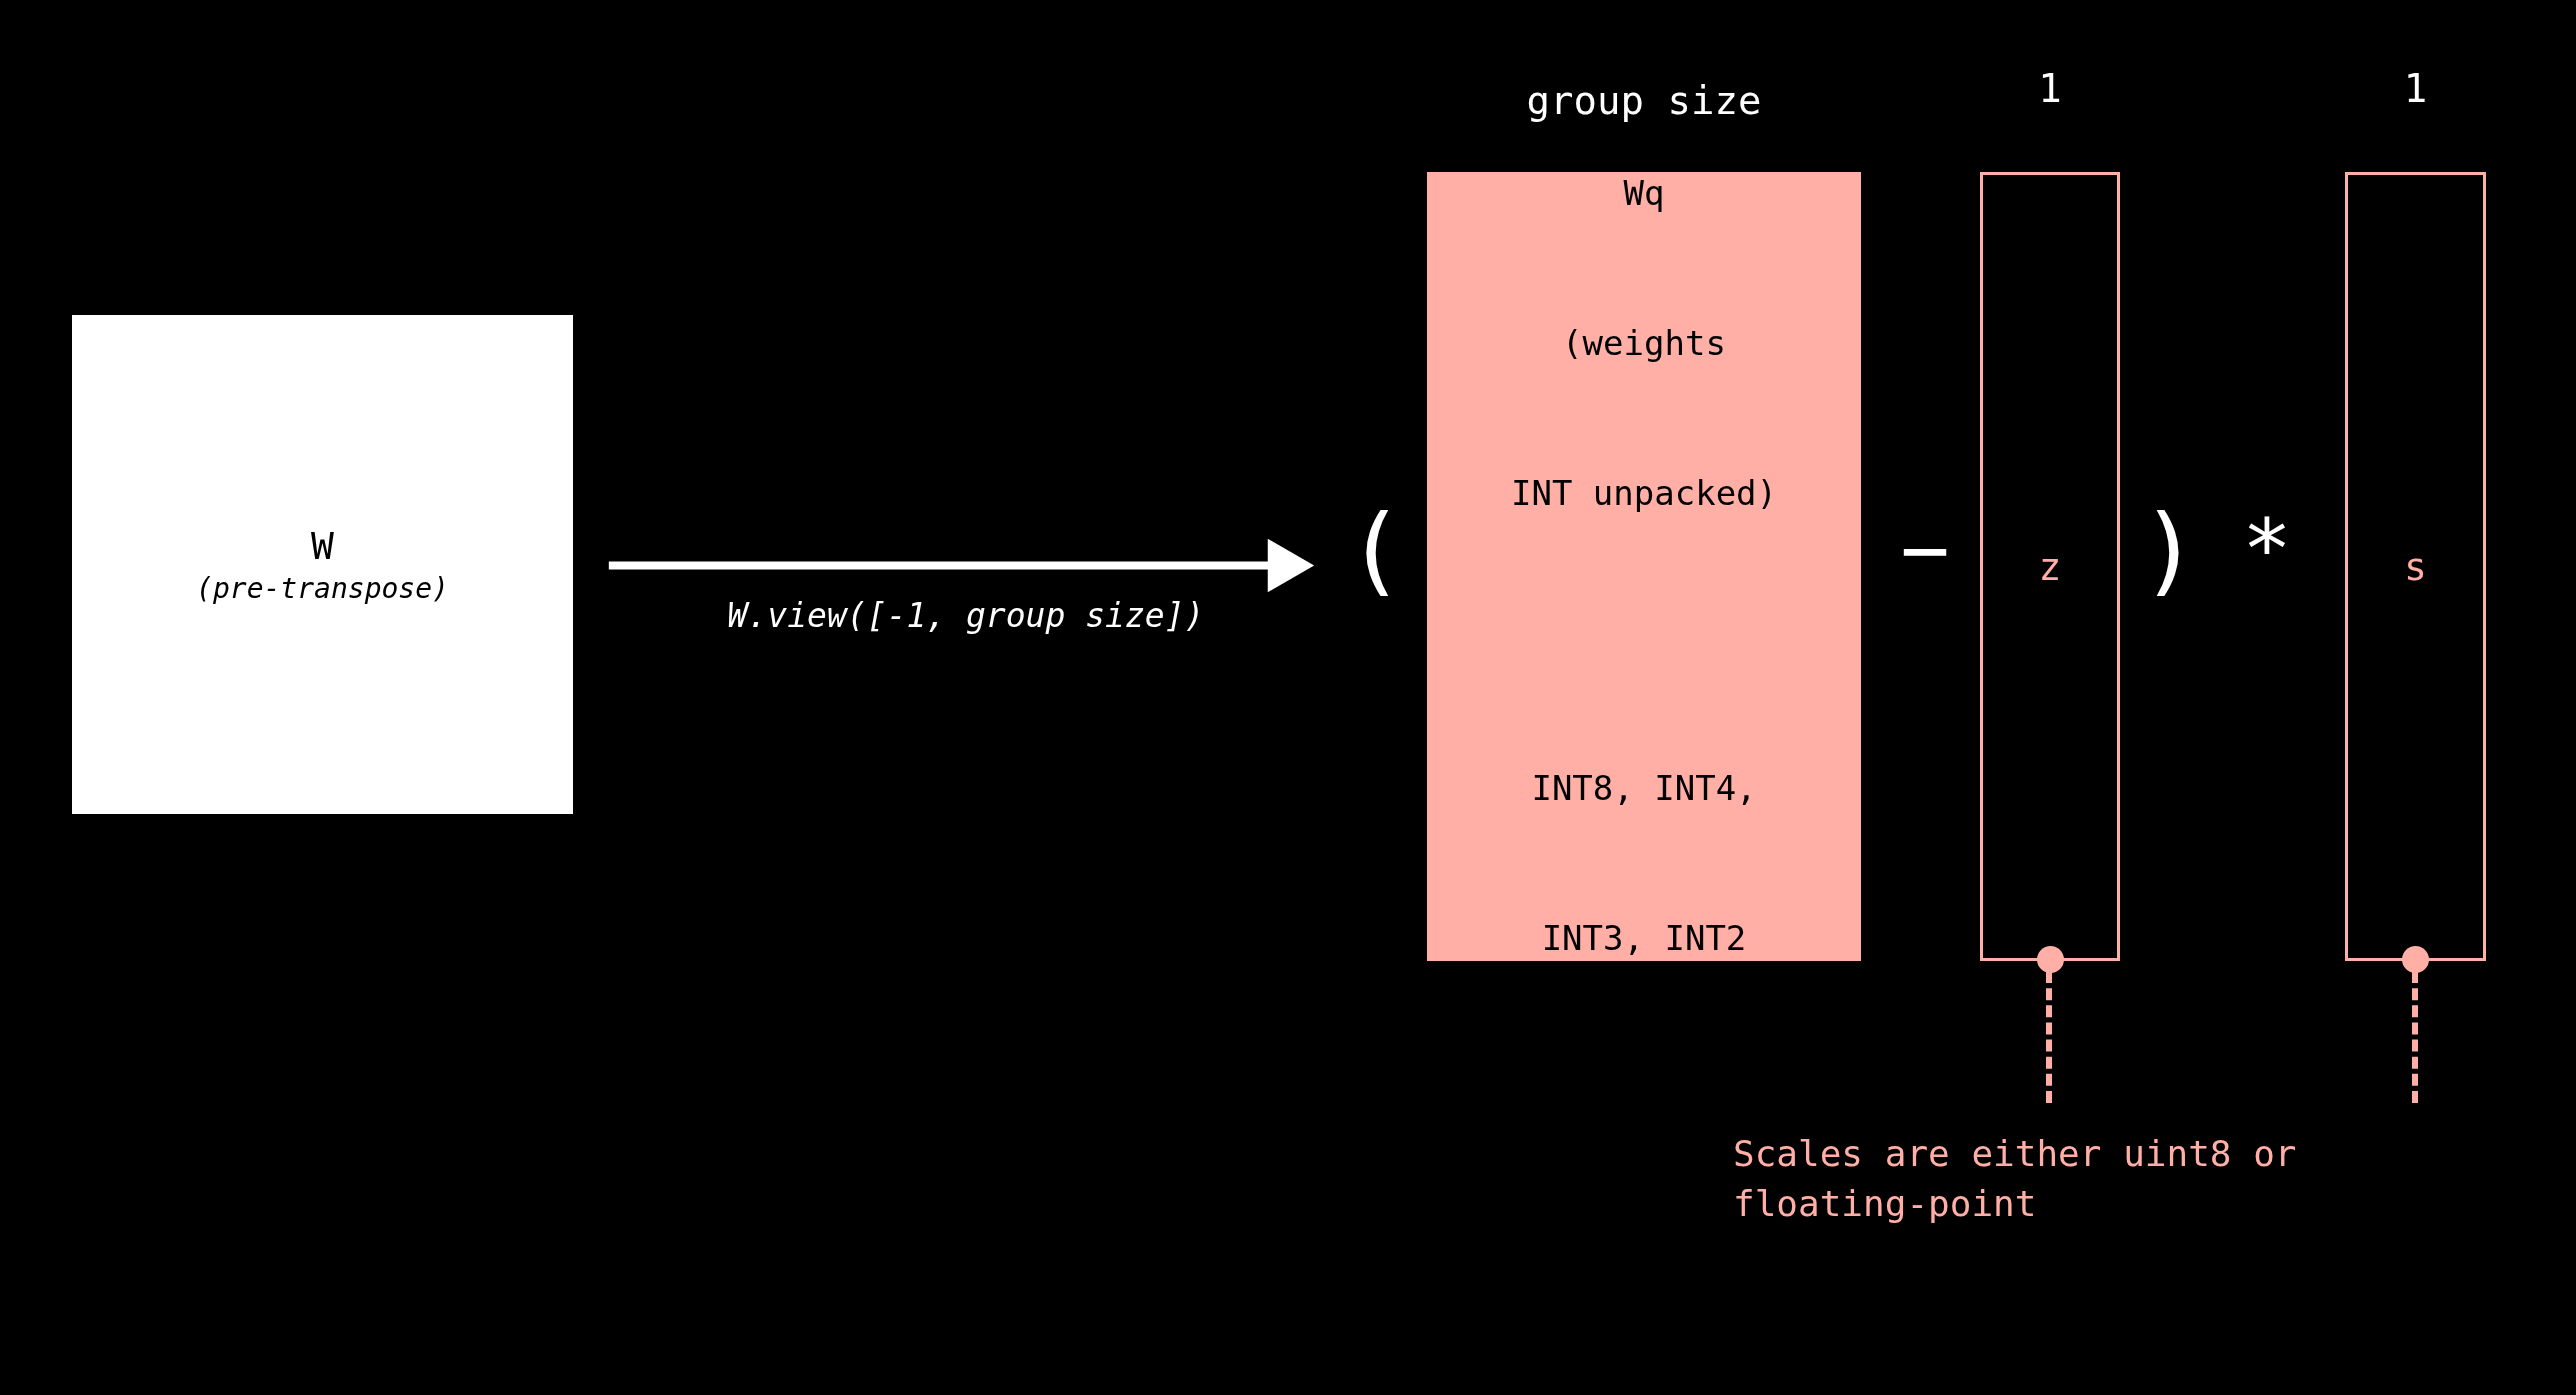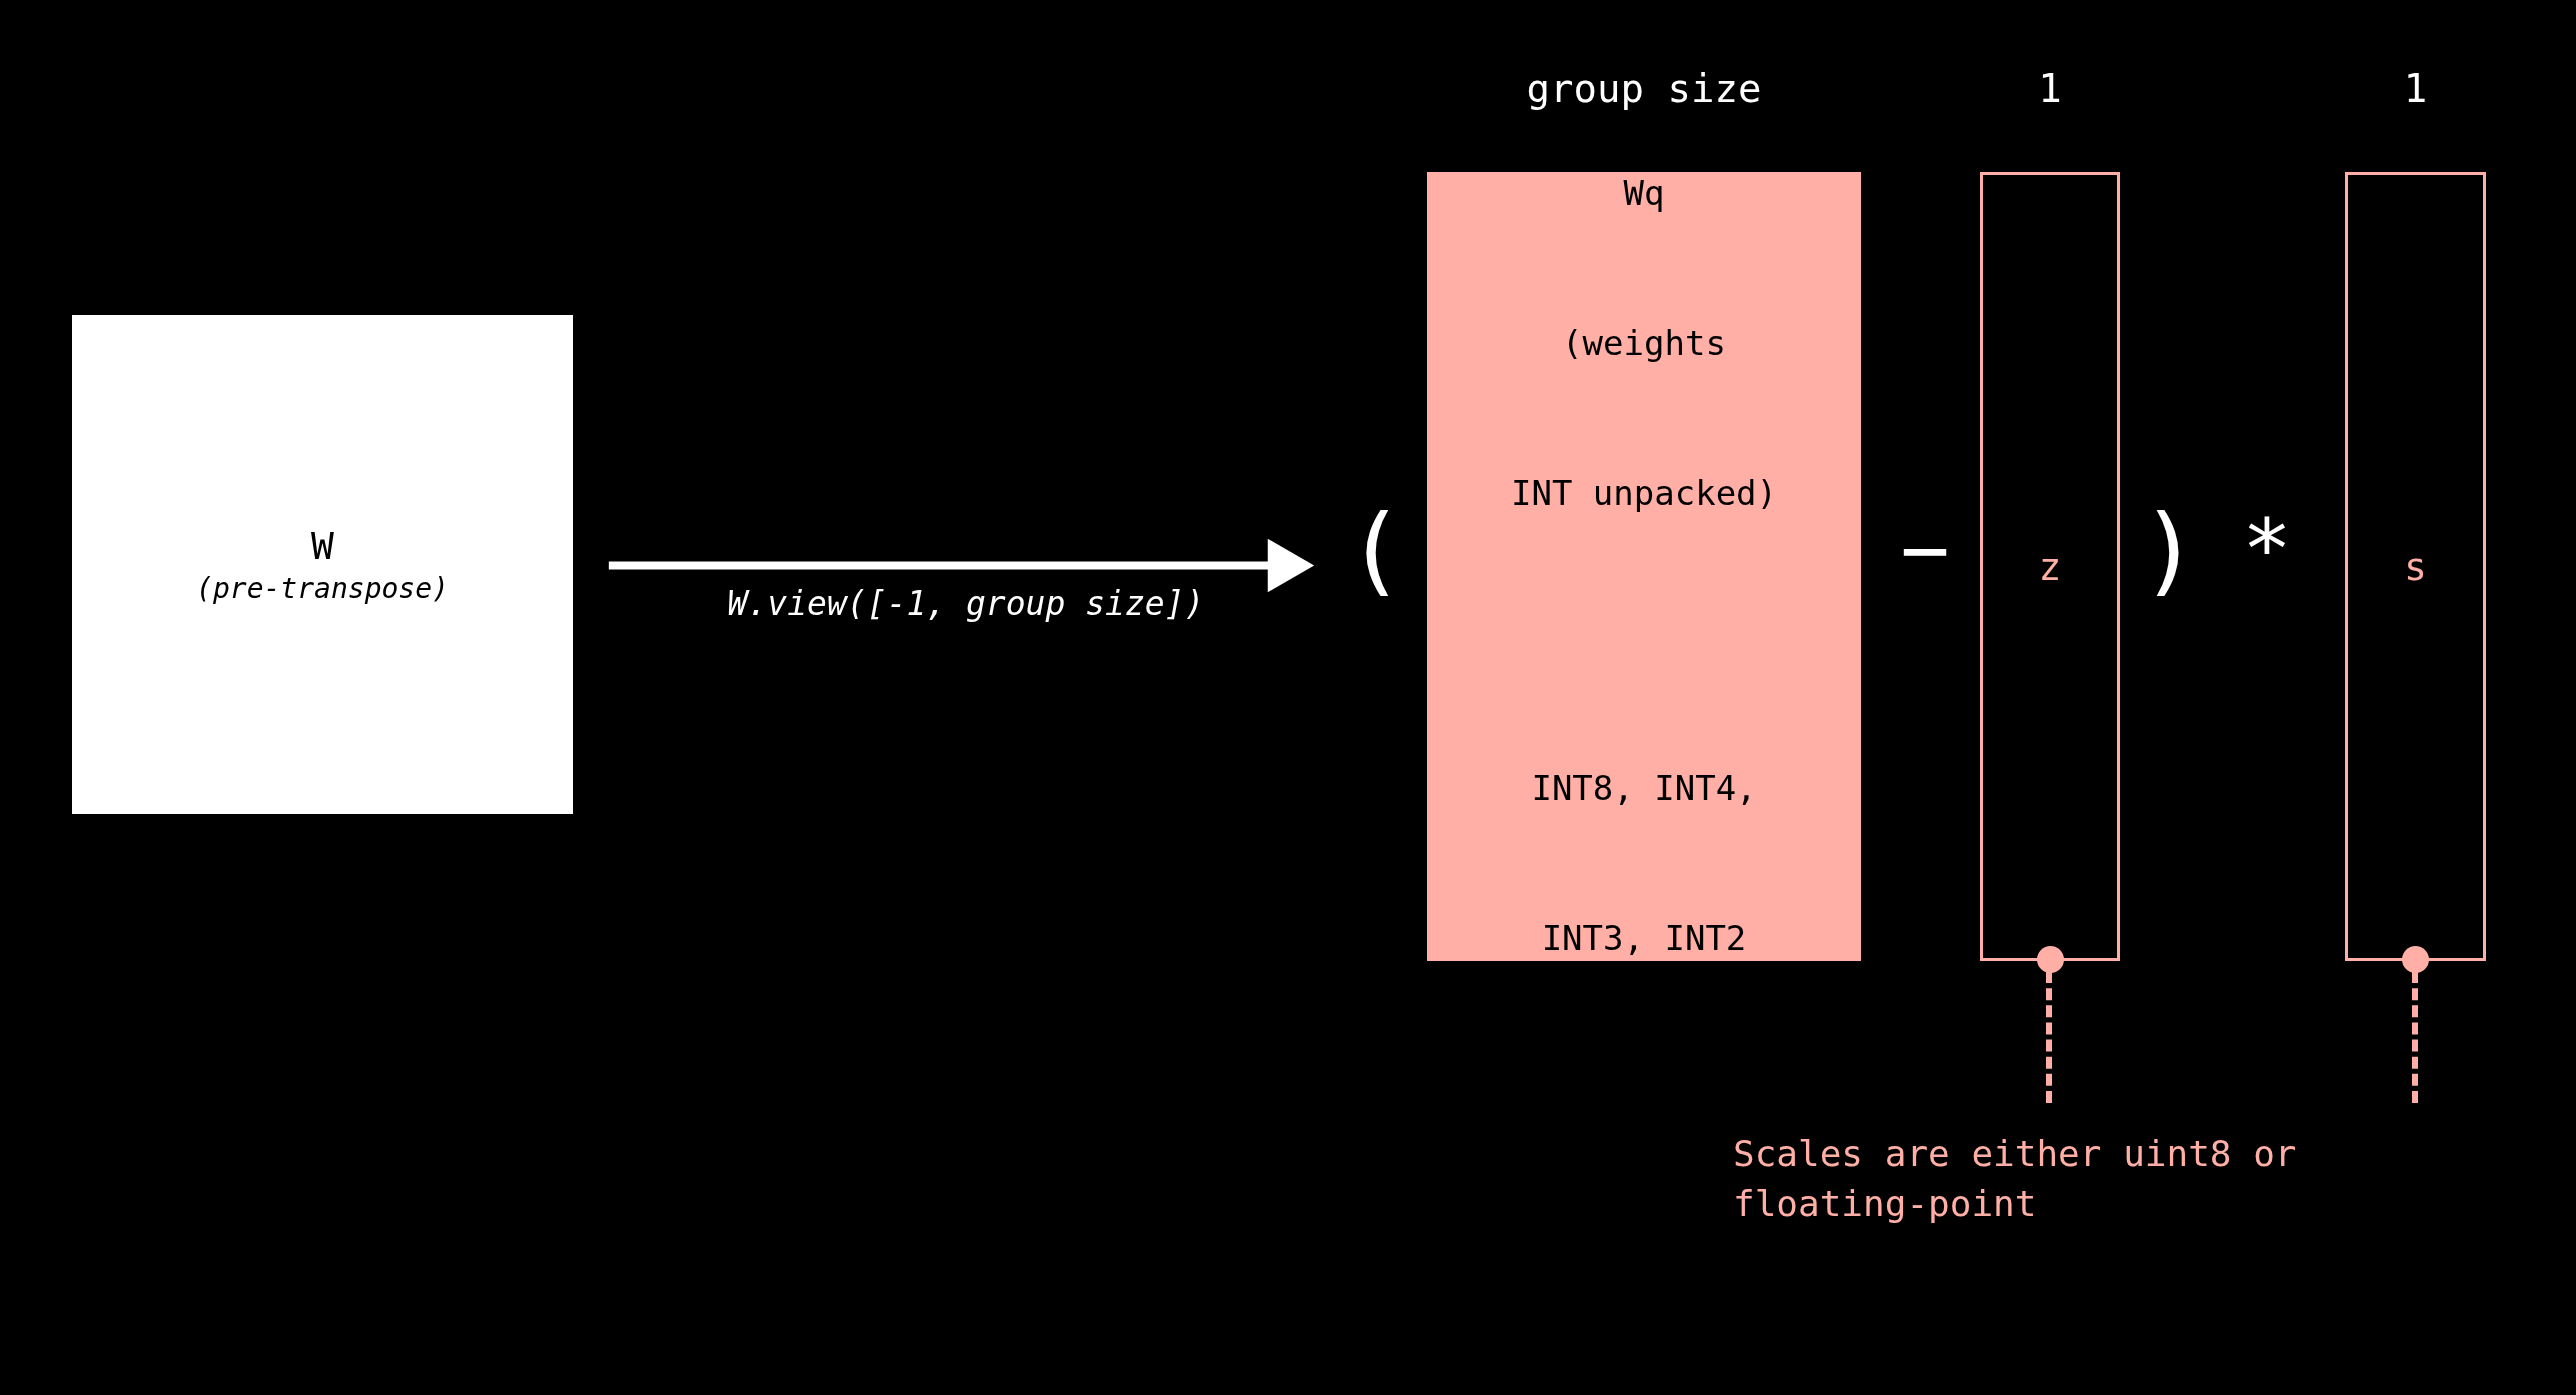--- a/index.html
+++ b/index.html
@@ -44,39 +44,39 @@
   #arrow-wrap {
     left: 608px;
     top: 528px;
     width: 707px;
     height: 75px;
   }
   #arrow-wrap svg { display: block; }
 
   #arrow-label {
     left: 626px;
-    top: 584px;
+    top: 596px;
     width: 680px;
     text-align: center;
     color: #ffffff;
     font-size: 33px;
     font-style: italic;
     white-space: nowrap;
   }
 
   
   .col-head {
     color: #ffffff;
     font-size: 39px;
     text-align: center;
     top: 64px;
     height: 50px;
     line-height: 50px;
   }
-  #head-groupsize { left: 1427px; width: 434px; }
+  #head-groupsize { left: 1427px; width: 434px; margin-top: 12px; }
   #head-z         { left: 1980px; width: 140px; }
   #head-s         { left: 2345px; width: 141px; }
 
   
   .op {
     color: #ffffff;
     text-align: center;
     top: 496px;
     height: 107px;
     line-height: 107px;

